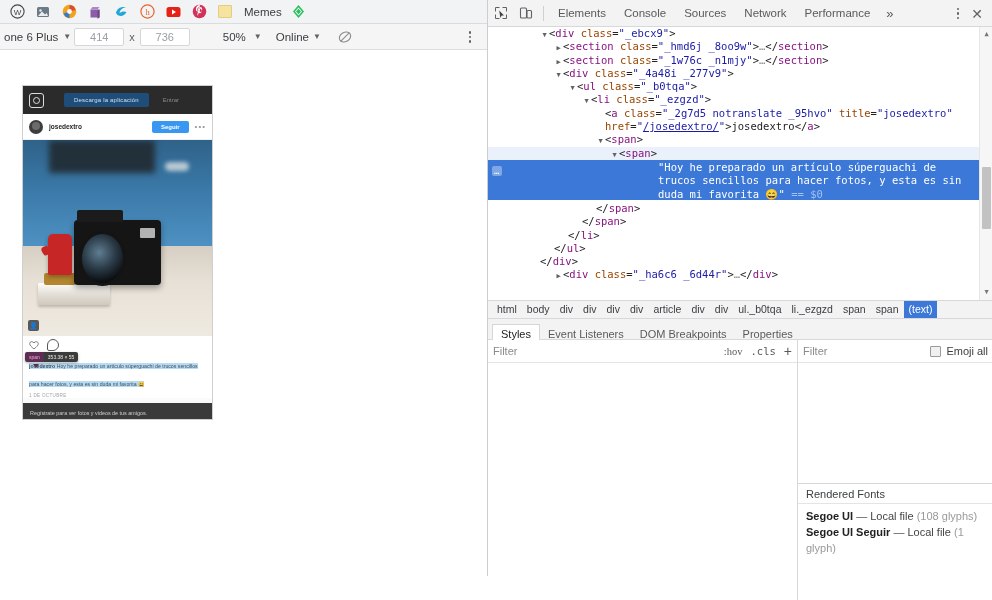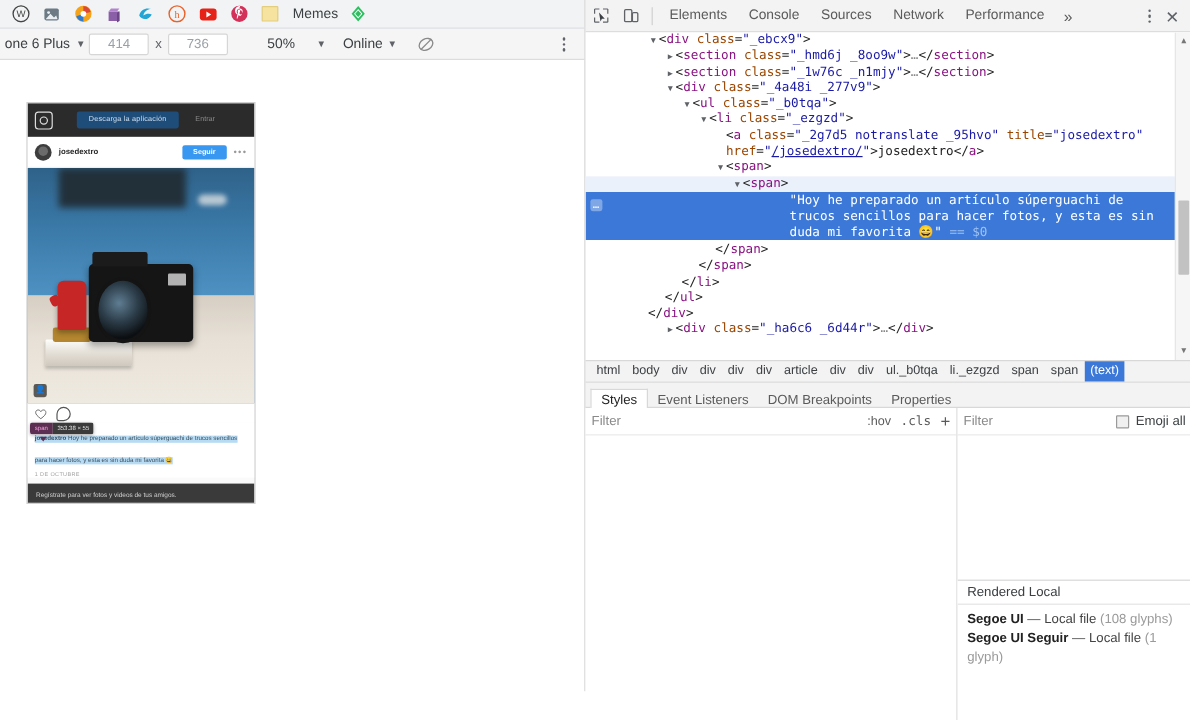--- a/index.html
+++ b/index.html
@@ -35,21 +35,21 @@
     font-size:11.5px;color:#3c4043;
   }
   .dev-select{display:flex;align-items:center;gap:5px;margin-left:4px;cursor:pointer;white-space:nowrap;}
   .caret{font-size:8px;color:#5f6368;line-height:1;}
   .dim-field{
     width:48px;height:16px;border:1px solid #d6d6d6;border-radius:2px;background:#fff;
     display:flex;align-items:center;justify-content:center;
     color:#9aa0a6;font-size:11px;margin:17px 3px;cursor:text;
   }
   .times{color:#5f6368;font-size:11px;margin:0 2px;}
-  .zoom-sel{display:flex;align-items:center;gap:18px;margin-left:14px;cursor:pointer;padding-left:16px;}
+  .zoom-sel{display:flex;align-items:center;gap:8px;margin-left:14px;cursor:pointer;padding-left:16px;}
   .net-sel{display:flex;align-items:center;gap:4px;margin-left:14px;cursor:pointer;}
   .throttle-icon{margin-left:16px;width:16px;height:16px;display:flex;align-items:center;justify-content:center;cursor:pointer;}
   .dev-kebab{position:absolute;right:10px;top:5px;width:14px;height:16px;display:flex;flex-direction:column;align-items:center;justify-content:center;gap:2px;cursor:pointer;}
   .dev-kebab i{width:2.5px;height:2.5px;border-radius:50%;background:#5f6368;display:block;}
 
   
   .viewport{position:absolute;left:0;top:50px;width:487px;height:550px;background:#fff;overflow:hidden;}
   .phone{
     position:absolute;left:23px;top:36px;width:189px;height:333px;
     background:#fafafa;box-shadow:0 0 0 1px #cfcfcf;overflow:hidden;
@@ -181,21 +181,21 @@
   }
   .stab{font-size:11px;color:#5a5a5a;padding:0 8px;height:21px;line-height:21px;cursor:pointer;white-space:nowrap;margin-top:10px;}
   .stab.active{color:#222;background:#fff;border:1px solid #d8d8d8;border-bottom:1px solid #fff;height:21px;box-sizing:border-box;line-height:19px;}
 
   
   .pane-left{position:absolute;left:0;top:340px;width:309px;height:260px;background:#fff;box-sizing:border-box;}
   .pane-right{position:absolute;left:309px;top:340px;width:196px;height:260px;background:#fff;border-left:1px solid #d8d8d8;box-sizing:border-box;}
 
   .filterbar{height:23px;border-bottom:1px solid #e4e4e4;display:flex;align-items:center;box-sizing:border-box;padding:0 5px;background:#fff;}
   .filter-ph{font-size:11px;color:#8a8a8a;flex:1;cursor:text;}
-  .hov{font-family:Liberation Sans, sans-serif;font-size:10.5px;color:#5a5a5a;margin-right:8px;cursor:pointer;}
+  .hov{font-family:Liberation Serif, serif;font-size:10.5px;color:#5a5a5a;margin-right:8px;cursor:pointer;}
   .cls{font-family:"DejaVu Sans Mono","Liberation Mono",monospace;font-size:10.5px;color:#5a5a5a;margin-right:8px;cursor:pointer;}
   .plus{font-size:14px;color:#5a5a5a;cursor:pointer;line-height:1;}
   .chkbox{width:9px;height:9px;border:1px solid #9a9a9a;background:#f0f0f0;margin-right:5px;border-radius:1px;cursor:pointer;}
   .showall{font-size:11px;color:#3c4043;cursor:pointer;}
 
   .rf-head{
     position:absolute;left:0;top:120px;width:196px;height:21px;
     border-top:1px solid #d8d8d8;border-bottom:1px solid #e4e4e4;
     display:flex;align-items:center;padding-left:8px;box-sizing:border-box;
     font-size:11px;color:#3c4043;background:#fff;
@@ -475,21 +475,21 @@
     </div>
 
     <div class="pane-right">
       <div class="filterbar">
         <div class="filter-ph">Filter</div>
         <div class="chkbox"></div>
         <div class="showall">Emoji all</div>
       </div>
       <div class="pane-right-body">
         <div class="rf-head">
-          <span>Rendered Local</span>
+          <span>Rendered Fonts</span>
         </div>
         <div class="rf-body">
           <div>
             <span class="rf-name">Segoe UI</span>
             <span class="rf-dash">—</span>
             <span class="rf-local">Local file</span>
             <span class="rf-glyph">(108 glyphs)</span>
           </div>
           <div>
             <span class="rf-name">Segoe UI Seguir</span>

